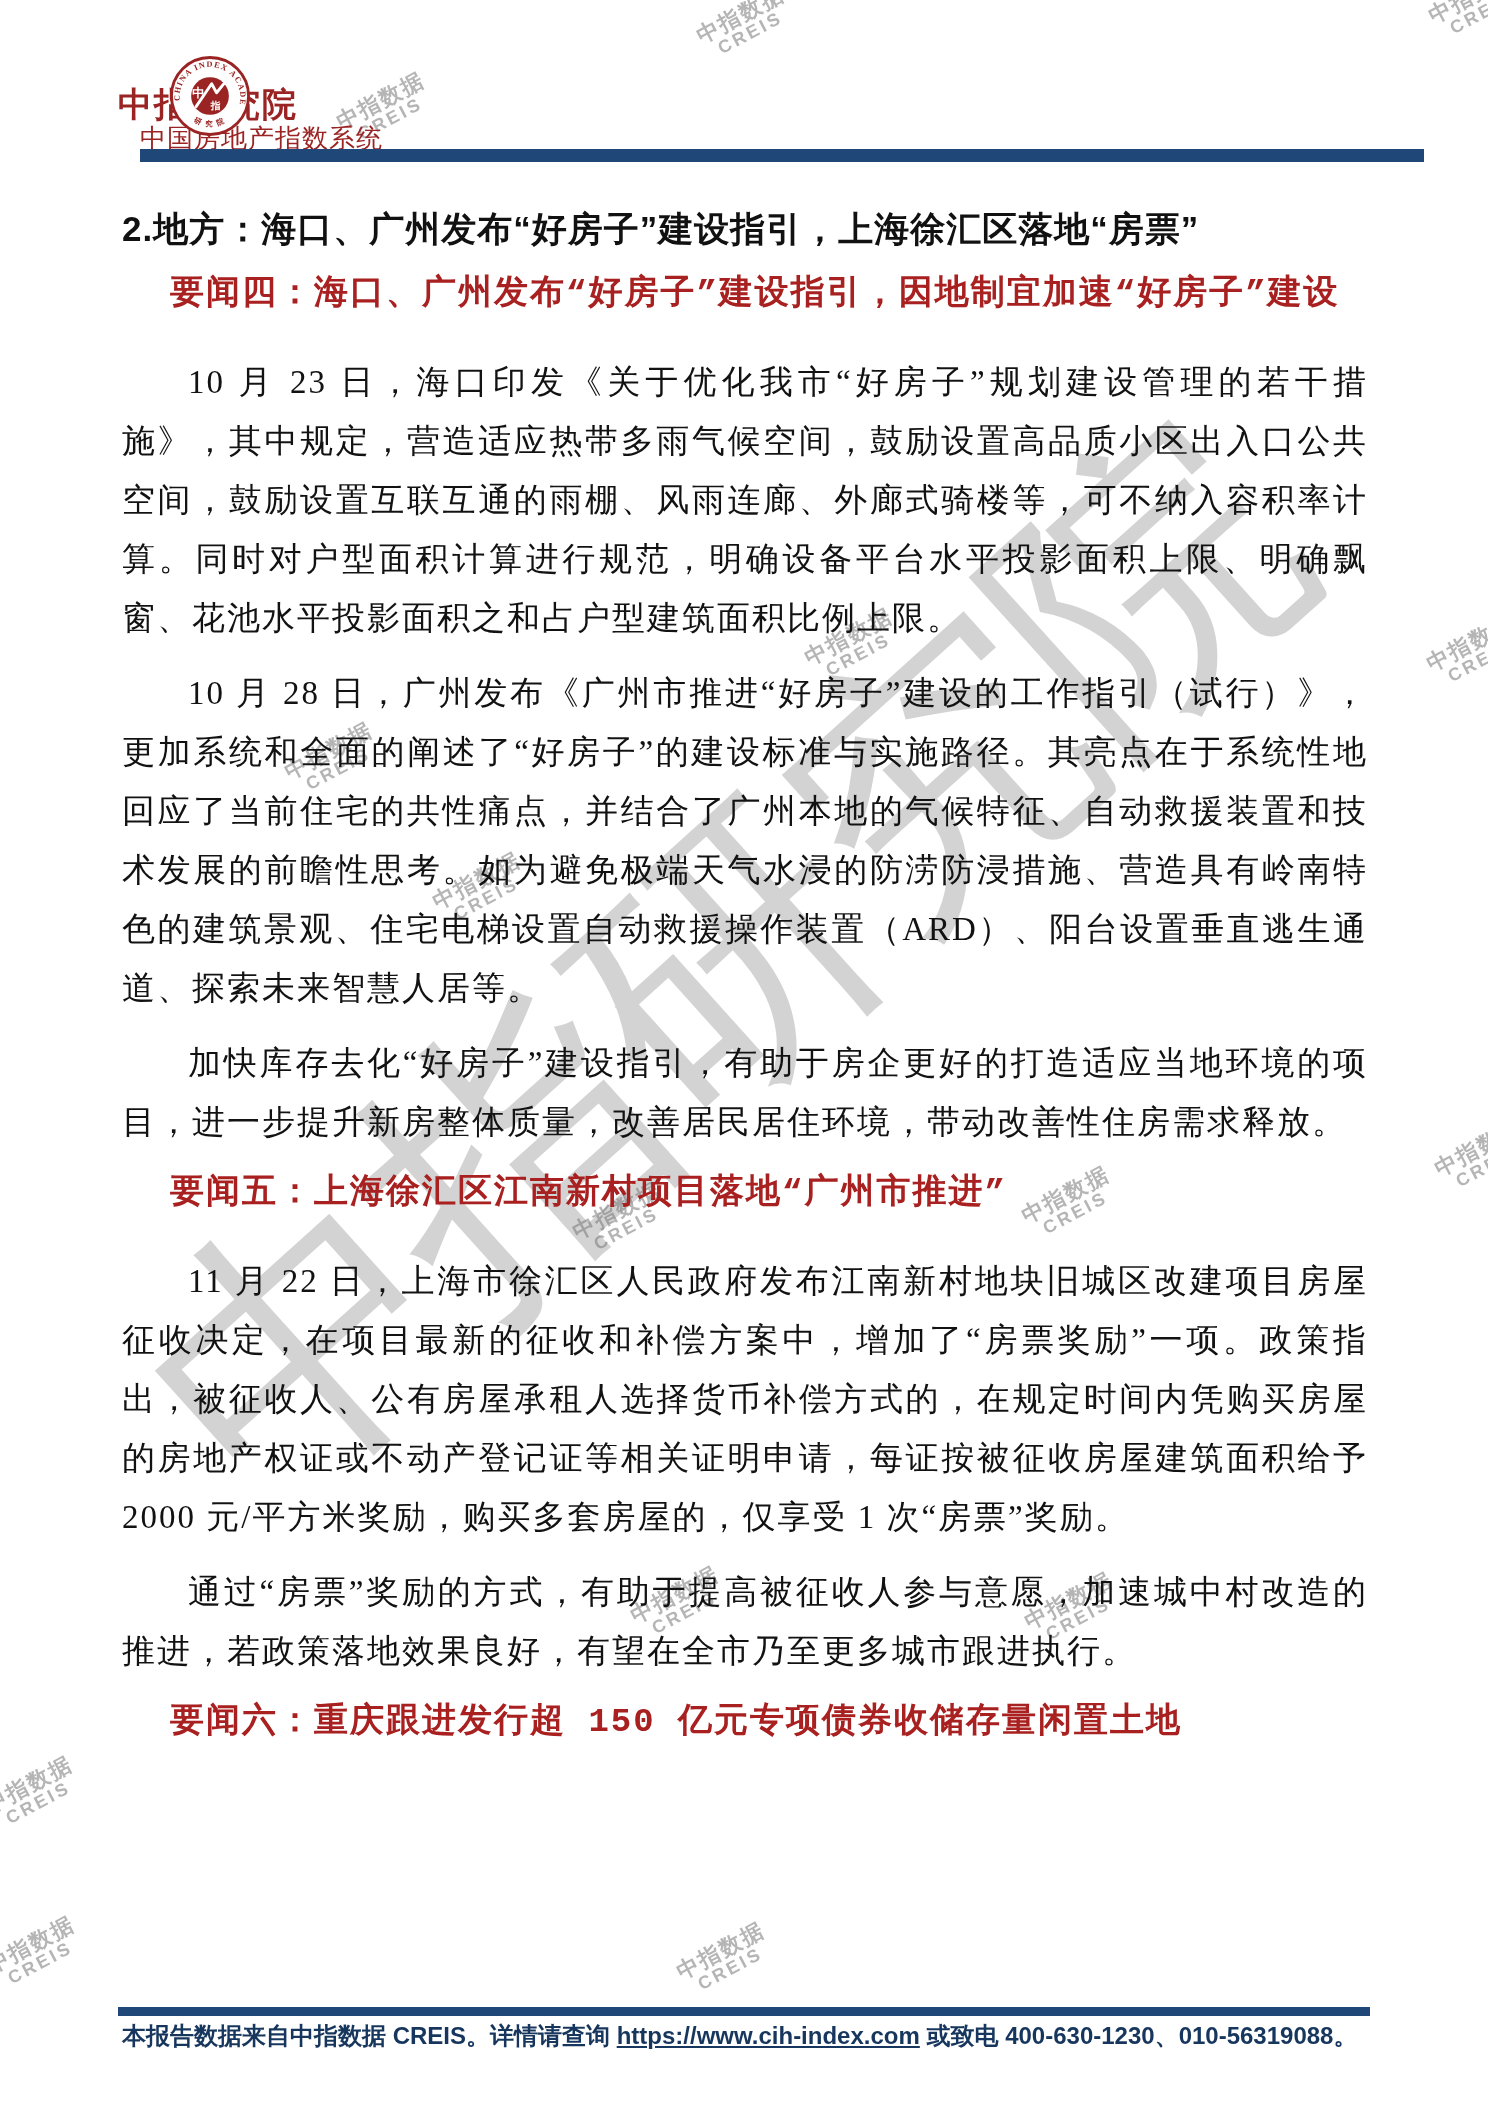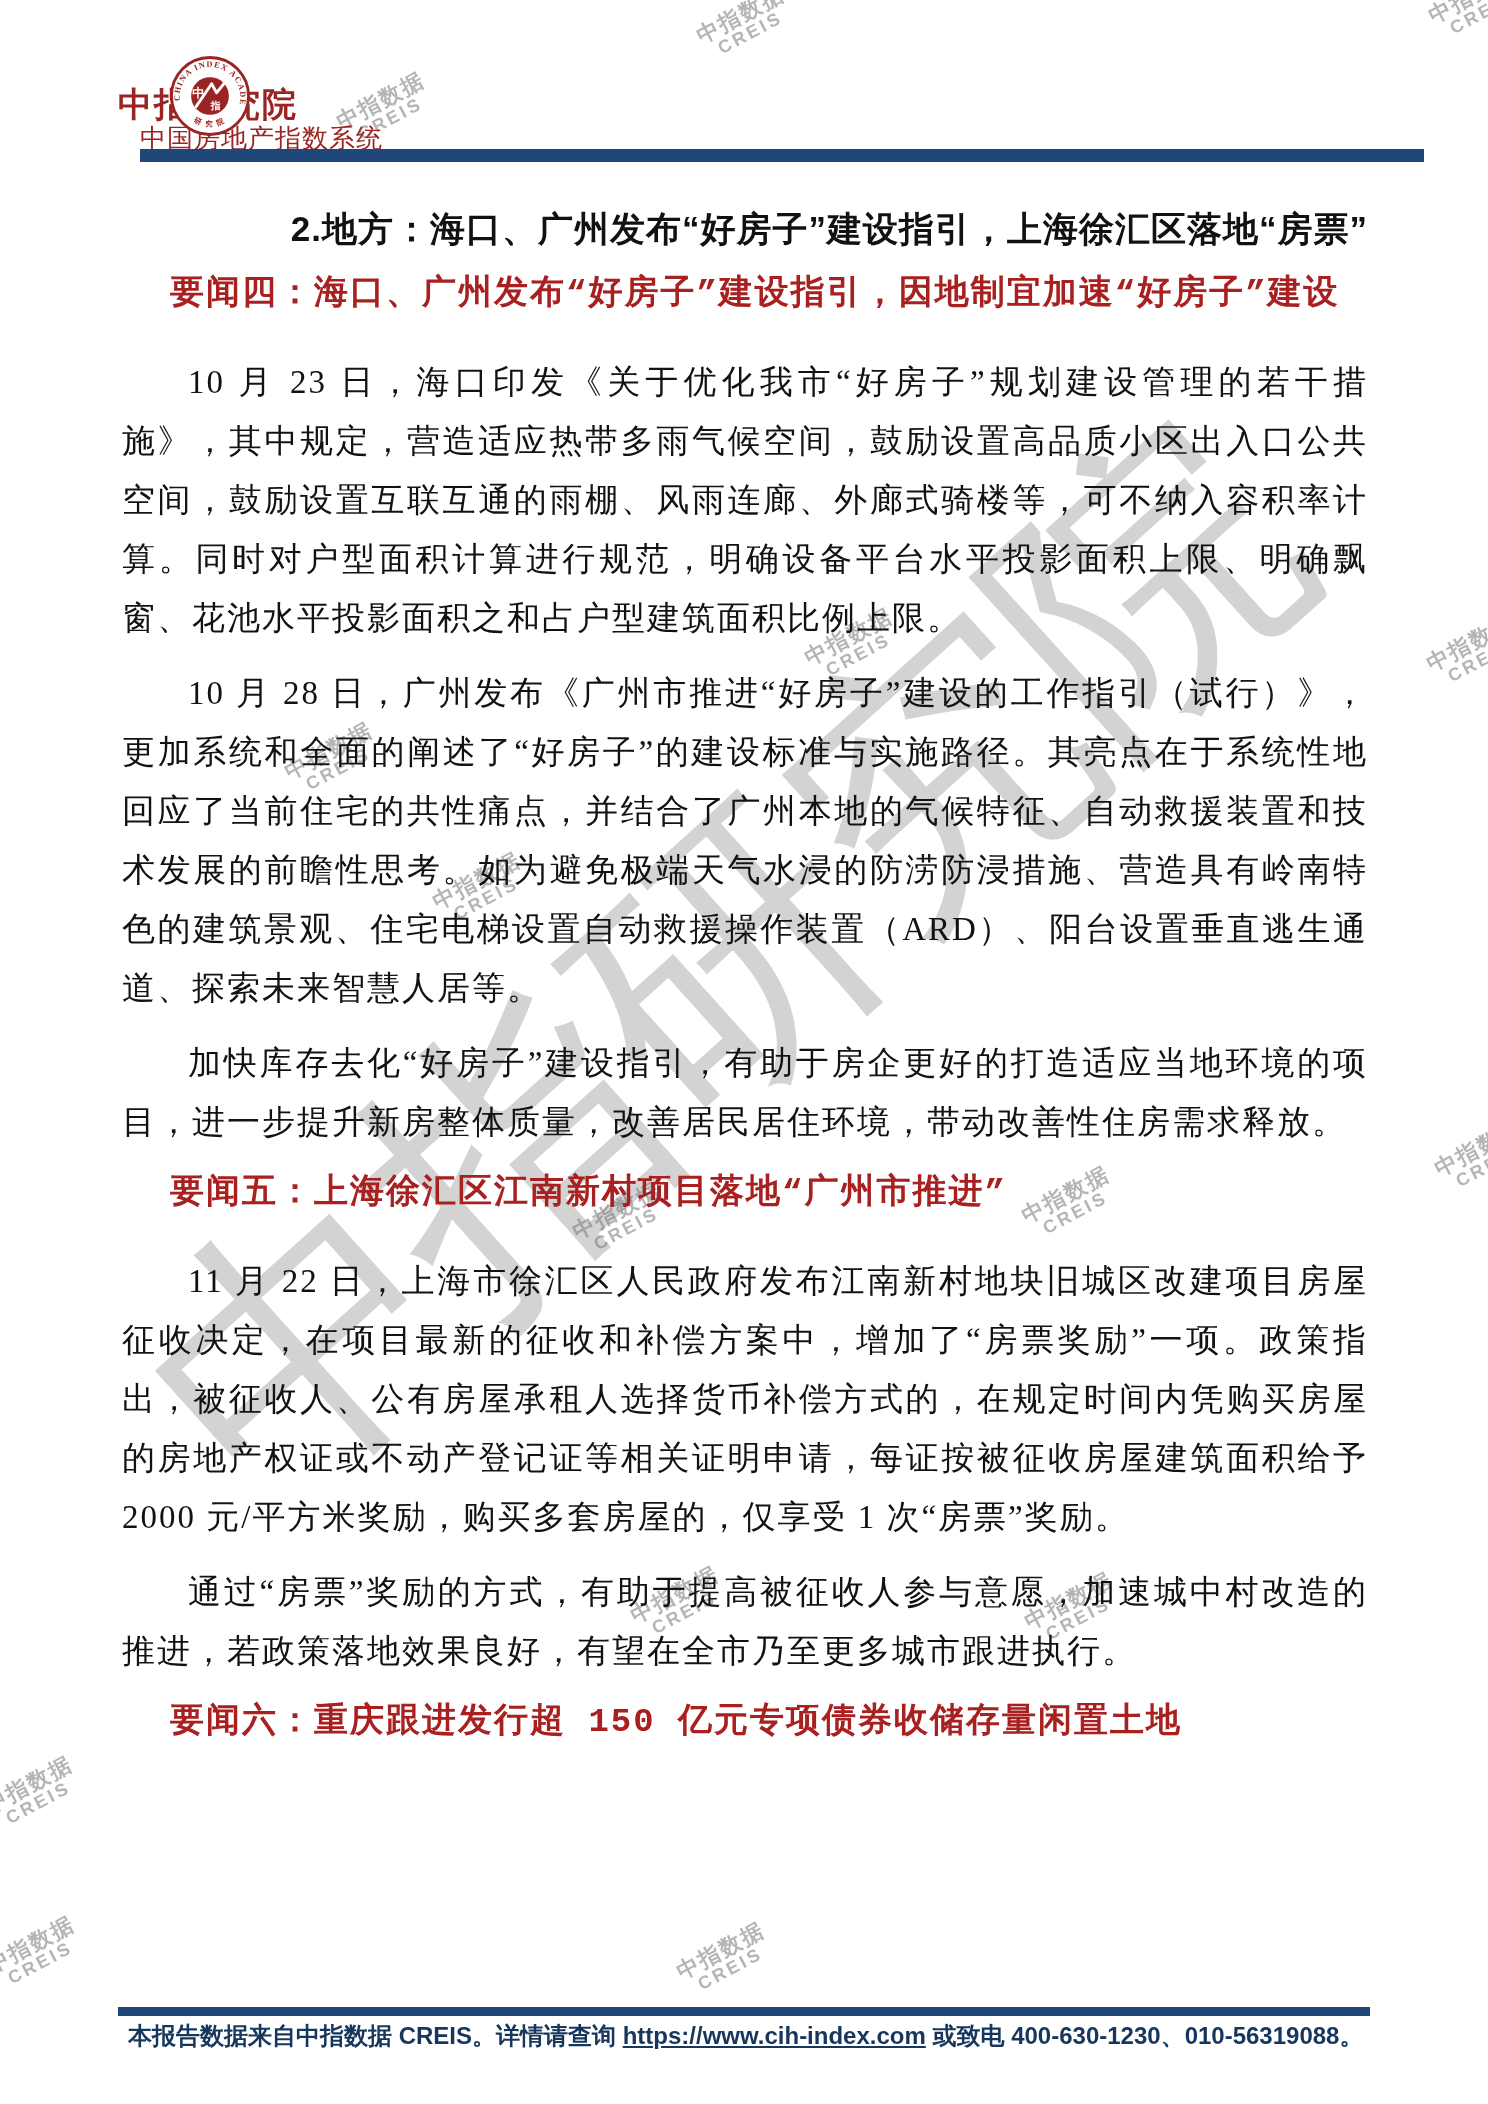--- a/index.html
+++ b/index.html
@@ -64,21 +64,20 @@
   }
   
   .content{
     position:absolute;left:122px;top:206px;width:1246px;z-index:1;
   }
   .section-title{
     margin:0 0 15px 0;
     font-family:"Liberation Sans", sans-serif;
     font-weight:bold;font-size:35px;color:#111;
     letter-spacing:1px;
-    text-align:right;
   }
   .red-head{
     margin:16px 0 38px 0;
     padding-left:48px;
     font-family:Liberation Mono, monospace;
     font-weight:bold;font-size:34px;color:#a8201f;
     letter-spacing:2px;
   }
   .body-p{
     margin:0 0 16px 0;
@@ -88,21 +87,21 @@
     text-align:justify;
     text-indent:66px;
     word-break:break-all;
   }
   
   .footer-bar{
     position:absolute;left:118px;top:2007px;
     width:1252px;height:9px;background:#1f4777;z-index:2;
   }
   .footer-text{
-    position:absolute;left:128px;top:2020px;width:1300px;
+    position:absolute;left:122px;top:2020px;width:1300px;
     font-family:"Liberation Sans", sans-serif;
     font-weight:bold;font-size:24px;color:#17365d;
     z-index:2;white-space:nowrap;
   }
   .footer-url{text-decoration:underline;}
 </style>
 </head>
 <body>
 
 <div class="page">

